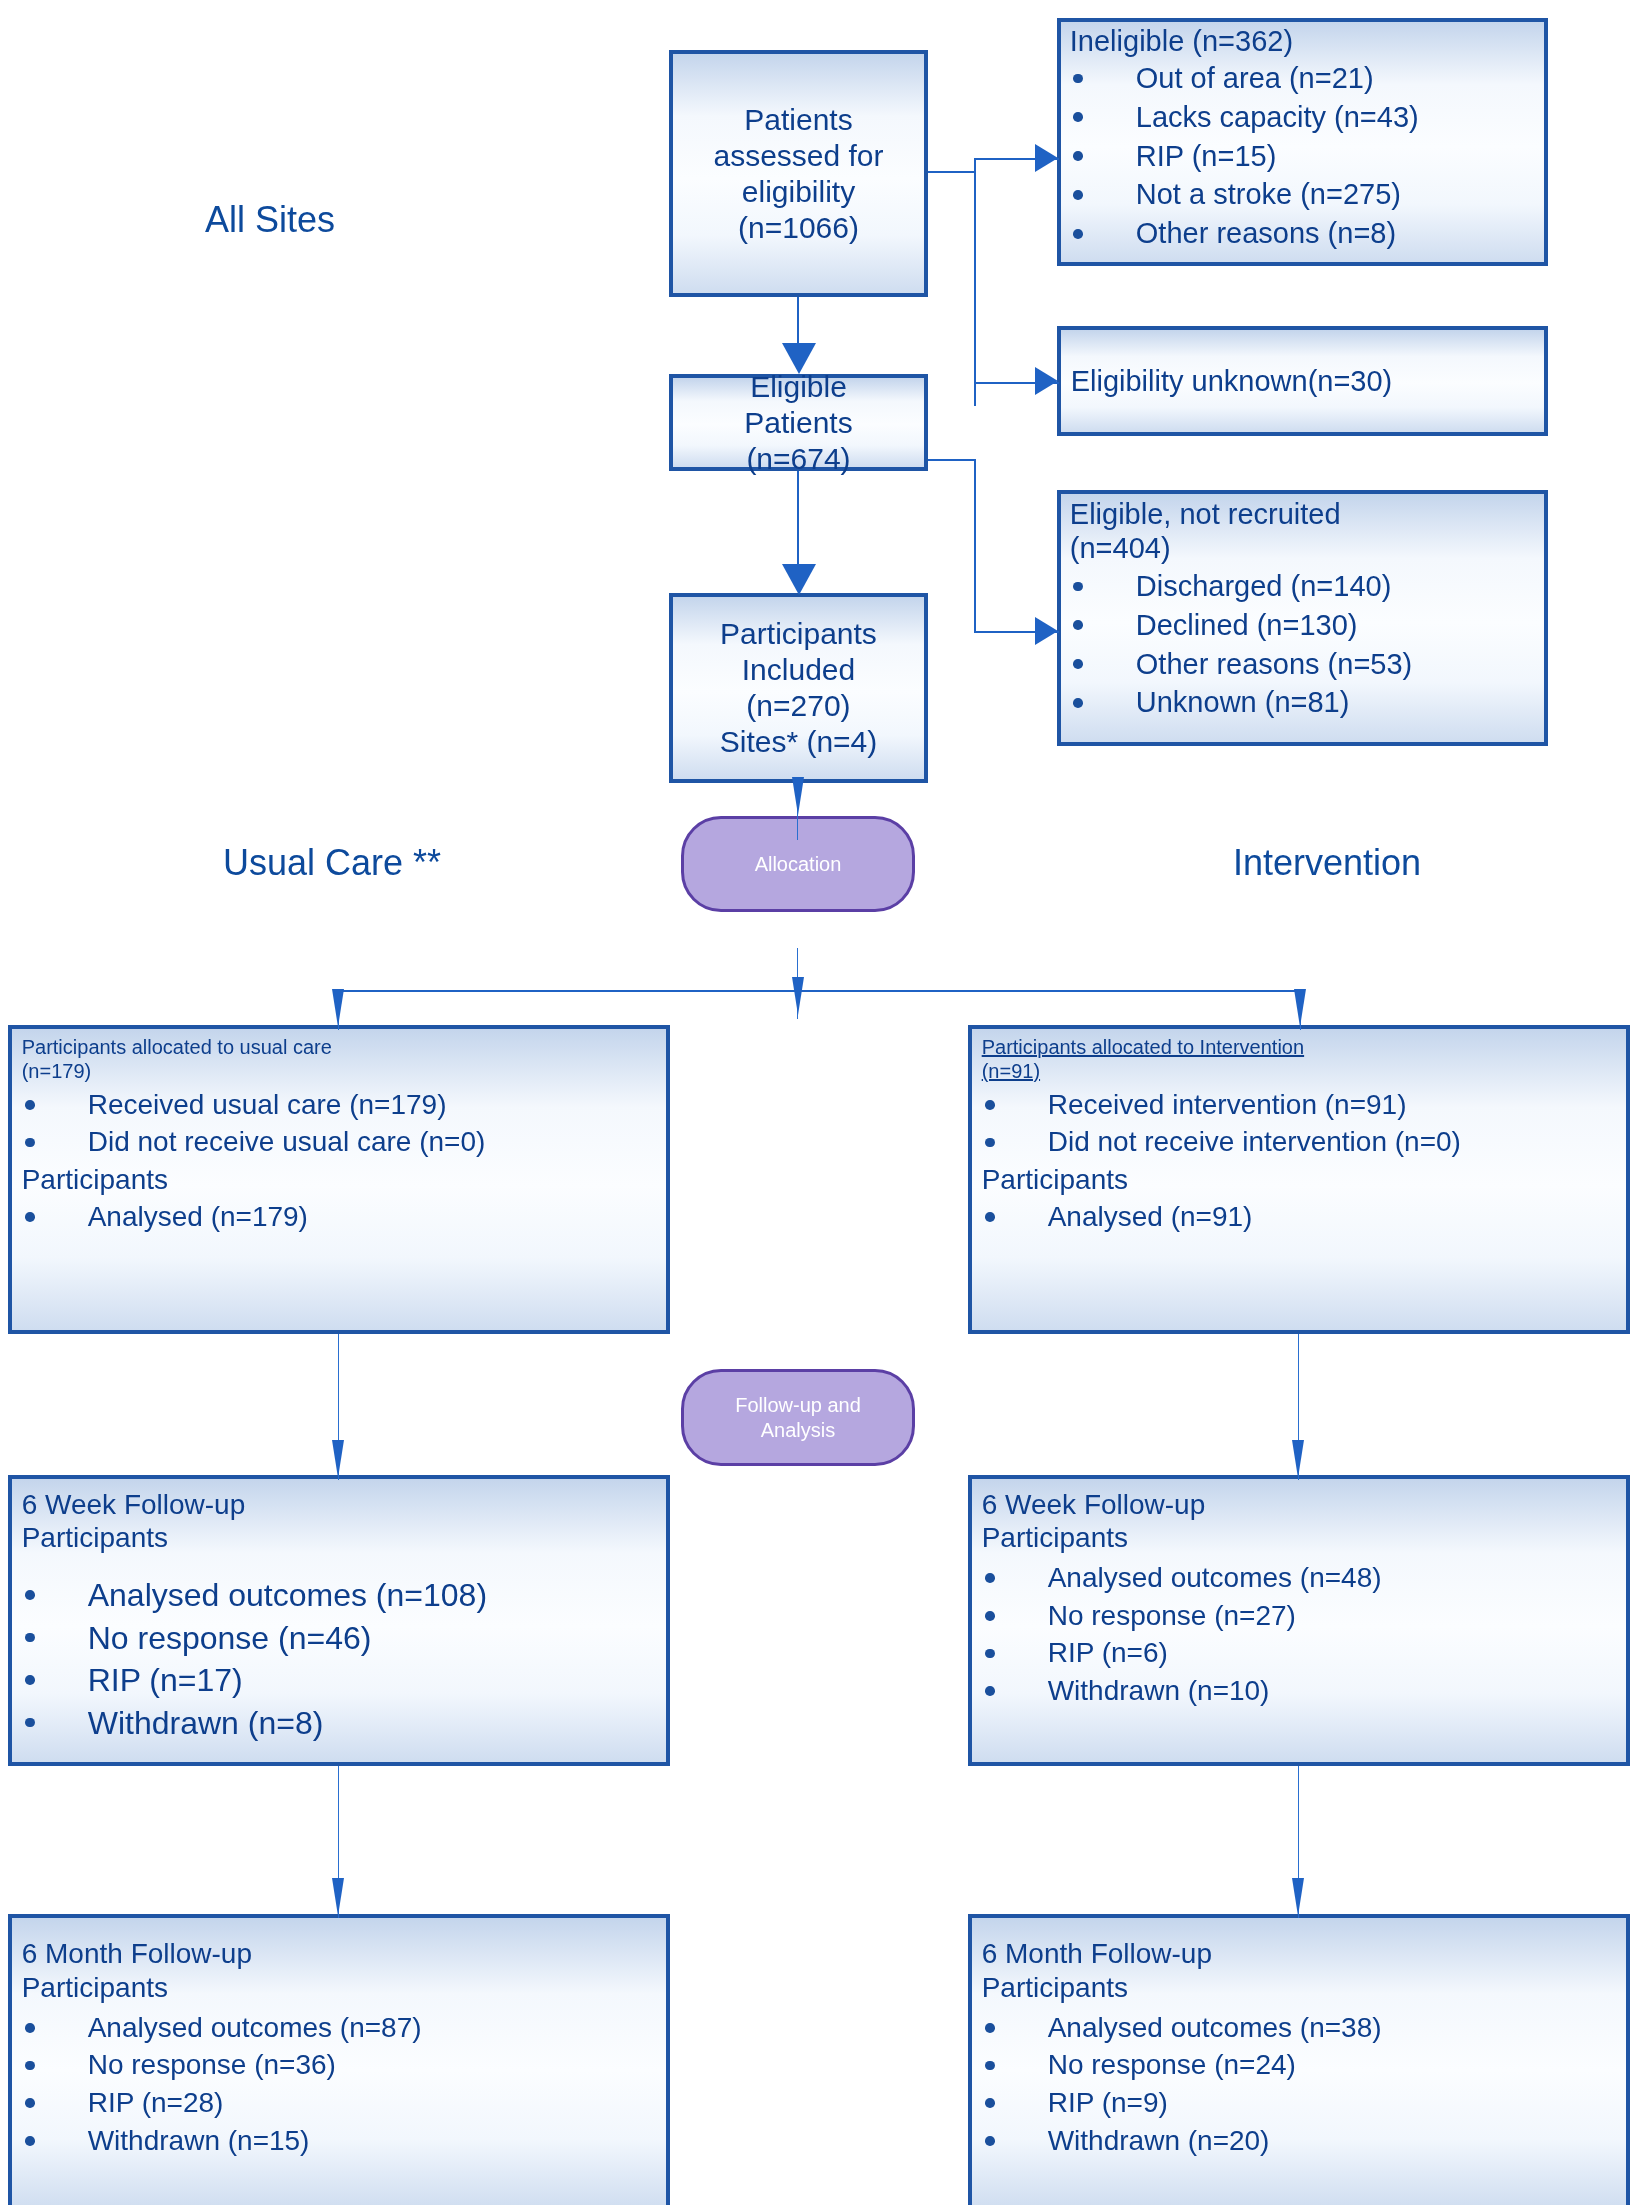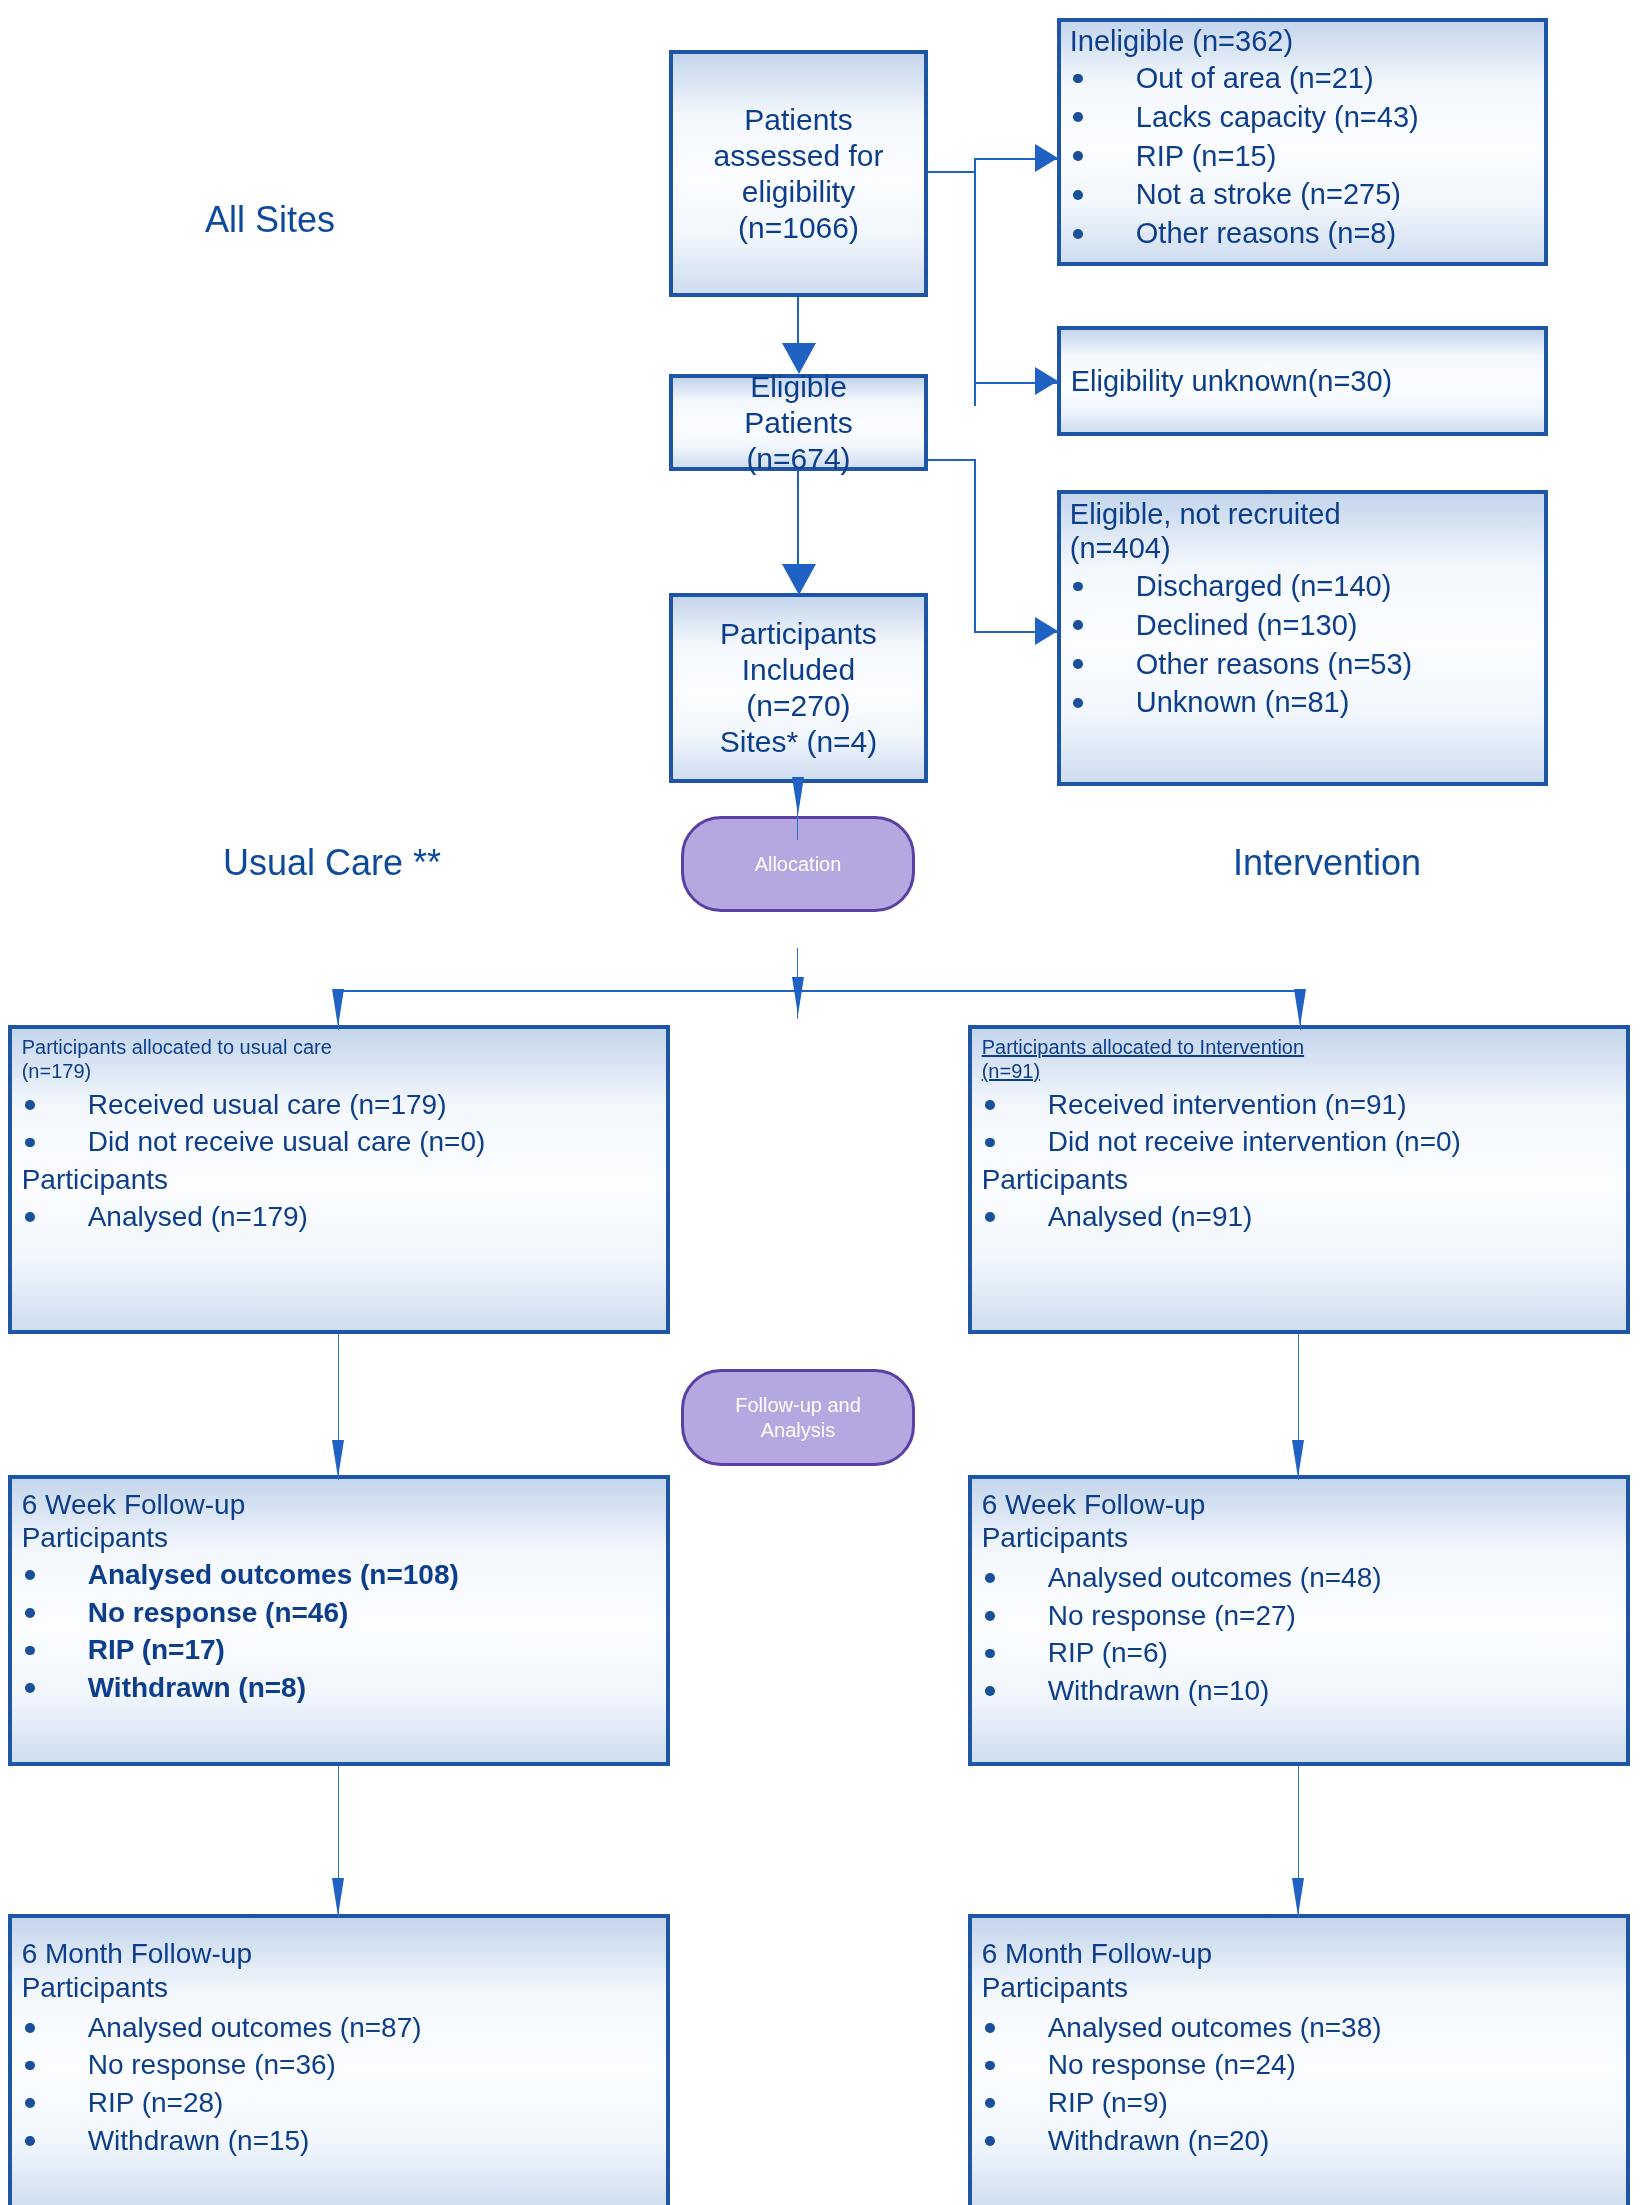--- a/index.html
+++ b/index.html
@@ -179,21 +179,21 @@
       </ul>
     </div>
   </div>
 
   <div class="fbox" style="left:1057px; top:326px; width:491px; height:110px;">
     <div class="inner" style="display:flex; align-items:center;">
       <span class="ttl" style="font-size:29px;">Eligibility unknown(n=30)</span>
     </div>
   </div>
 
-  <div class="fbox" style="left:1057px; top:490px; width:491px; height:296px;">
+  <div class="fbox" style="left:1057px; top:490px; width:491px; height:256px;">
     <div class="inner" style="padding:2.6px 8.8px;">
       <span class="ttl" style="font-size:29px;">Eligible, not recruited
 (n=404)</span>
       <ul class="blist" style="font-size:29px; margin-top:2.6px;">
         <li>Discharged (n=140)</li>
         <li>Declined (n=130)</li>
         <li>Other reasons (n=53)</li>
         <li>Unknown (n=81)</li>
       </ul>
     </div>
@@ -231,21 +231,21 @@
       <ul class="blist" style="font-size:28px; margin-top:3.5px;">
         <li>Analysed (n=91)</li>
       </ul>
     </div>
   </div>
 
   <div class="fbox" style="left:8px; top:1475px; width:662px; height:291px;">
     <div class="inner" style="padding:8.8px 9.7px;">
       <span class="ttl" style="font-size:28px;">6 Week Follow-up
 Participants</span>
-      <ul class="blist" style="font-size:28px; margin-top:3px;font-weight:bold;">
+      <ul class="blist" style="font-size:32px; margin-top:21px;">
         <li>Analysed outcomes (n=108)</li>
         <li>No response (n=46)</li>
         <li>RIP (n=17)</li>
         <li>Withdrawn (n=8)</li>
       </ul>
     </div>
   </div>
 
   <div class="fbox" style="left:968px; top:1475px; width:662px; height:291px;">
     <div class="inner" style="padding:8.8px 9.7px;">

